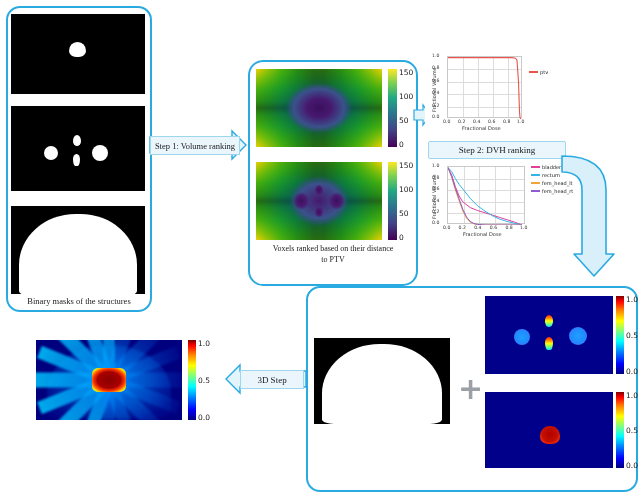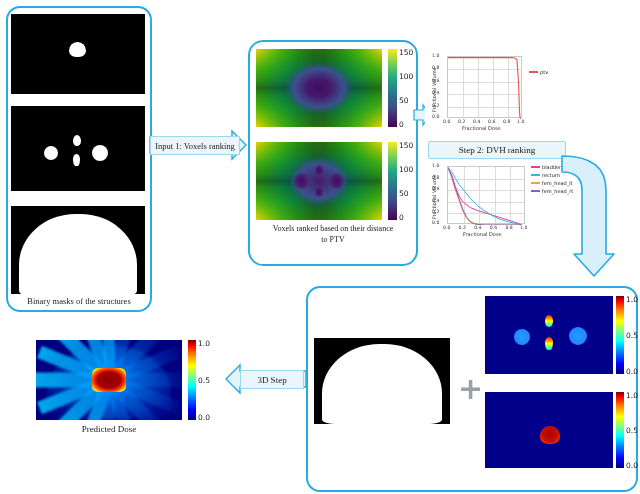--- a/index.html
+++ b/index.html
@@ -108,23 +108,23 @@
   <div class="maskpanel" style="left:3px;top:198px;width:134px;height:88px;">
     <div class="dome" style="left:8px;top:8px;width:118px;height:82px;"></div>
   </div>
 
   <div class="caption" style="left:0;top:288px;width:142px;font-size:8.5px;">Binary masks of the structures</div>
 </div>
 
 <svg class="abs" style="left:148px;top:128px;width:100px;height:34px;" viewBox="0 0 100 34">
   <path d="M2,9 L84,9 L84,3 L98,17 L84,31 L84,25 L2,25 Z" fill="#e3f4fb" stroke="#29ABE2" stroke-width="1.4"></path>
 </svg>
-<div class="arrow-label" style="left:150px;top:136px;width:88px;height:17px;font-size:8.5px;">Input 1: Voxels ranking</div>
-
-<div class="groupbox" style="left:248px;top:40px;width:166px;height:222px;border-radius:15px;">
+<div class="arrow-label" style="left:150px;top:136px;width:88px;height:17px;font-size:8.5px;">Step 1: Volume ranking</div>
+
+<div class="groupbox" style="left:248px;top:60px;width:166px;height:222px;border-radius:15px;">
 
   <div class="vir" style="left:6px;top:7px;width:126px;height:78px;"></div>
   <div class="cbar" style="left:138px;top:7px;width:9px;height:78px;">
     <div class="cbar-strip cbar-vir"></div>
     <div class="cbar-ticks" style="left:11px;top:0;width:24px;height:78px;font-size:7.5px;">
       <span style="top:3px;">150</span>
       <span style="top:27px;">100</span>
       <span style="top:51px;">50</span>
       <span style="top:75px;">0</span>
     </div>
@@ -307,14 +307,13 @@
 
   <div class="cbar" style="left:152px;top:0;width:8px;height:80px;">
     <div class="cbar-strip cbar-jet"></div>
     <div class="cbar-ticks" style="left:10px;top:0;width:24px;height:80px;font-size:7.5px;">
       <span style="top:3px;">1.0</span>
       <span style="top:40px;">0.5</span>
       <span style="top:77px;">0.0</span>
     </div>
   </div>
 
-  <div class="caption" style="left:0;top:84px;width:146px;font-size:9px;">Predicted Dose</div>
 </div>
 
 </body></html>

